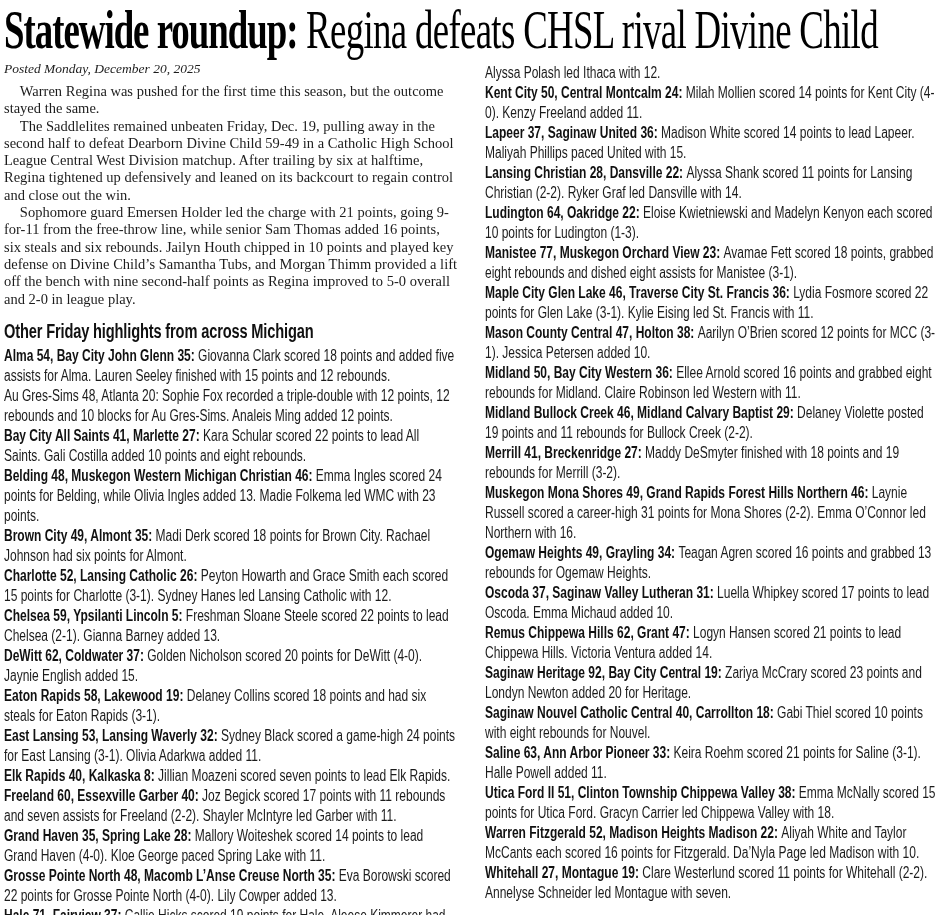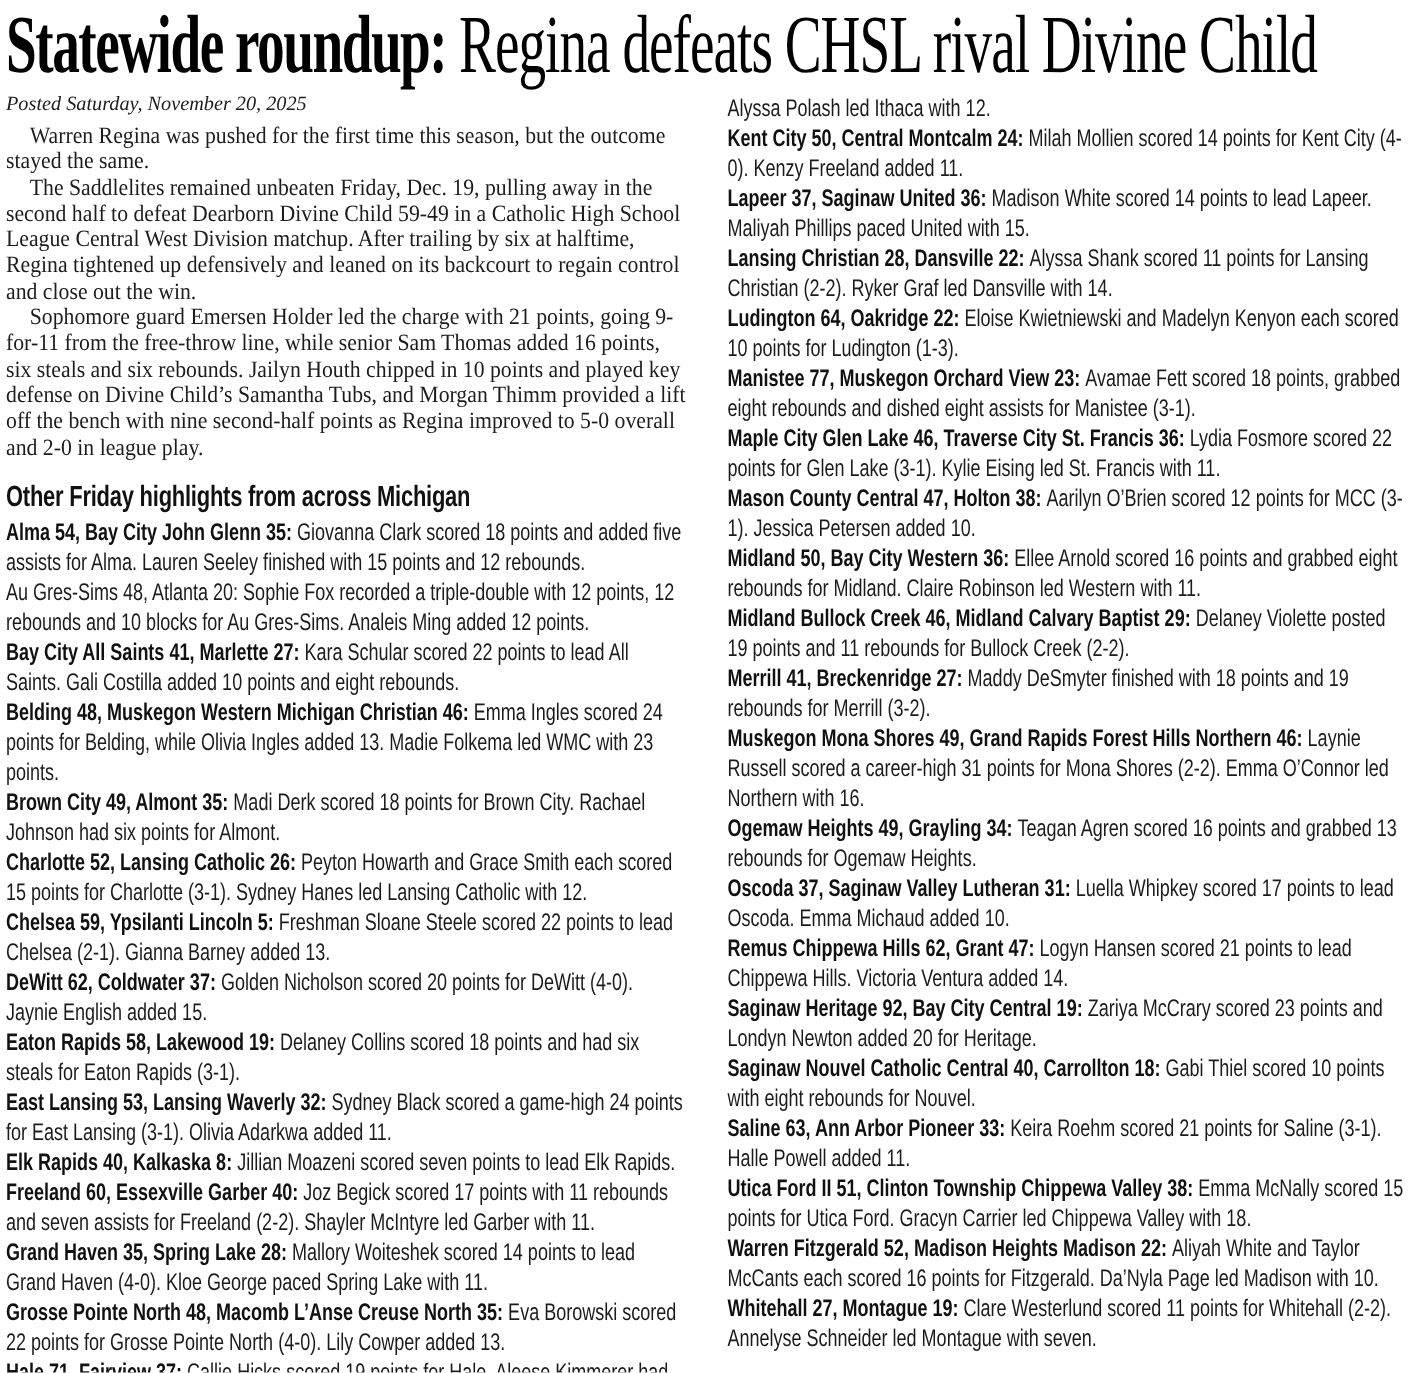--- a/index.html
+++ b/index.html
@@ -36,21 +36,21 @@
   .hl-lead.plain{font-weight:400;color:#1b1b1b;}
 </style>
 </head>
 <body>
 
 <div class="page">
   <h1 class="title"><span class="kicker">Statewide roundup:</span><span> Regina defeats CHSL rival Divine Child</span></h1>
 
   <div class="columns">
     <div class="col">
-      <p class="byline">Posted Saturday, November 20, 2025</p>
+      <p class="byline">Posted Monday, December 20, 2025</p>
       <div class="intro-scale">
         <p class="intro-p">Warren Regina was pushed for the first time this season, but the outcome stayed the same.</p>
         <p class="intro-p">The Saddlelites remained unbeaten Friday, Dec. 19, pulling away in the second half to defeat Dearborn Divine Child 59-49 in a Catholic High School League Central West Division matchup. After trailing by six at halftime, Regina tightened up defensively and leaned on its backcourt to regain control and close out the win.</p>
         <p class="intro-p">Sophomore guard Emersen Holder led the charge with 21 points, going 9-for-11 from the free-throw line, while senior Sam Thomas added 16 points, six steals and six rebounds. Jailyn Houth chipped in 10 points and played key defense on Divine Child’s Samantha Tubs, and Morgan Thimm provided a lift off the bench with nine second-half points as Regina improved to 5-0 overall and 2-0 in league play.</p>
       </div>
       <div class="hl-scale hl-left">
         <h2 class="hl-heading">Other Friday highlights from across Michigan</h2>
         <div id="hl-left">
             <p class="hl-item"><span class="hl-lead">Alma 54, Bay City John Glenn 35: </span><span>Giovanna Clark scored 18 points and added five assists for Alma. Lauren Seeley finished with 15 points and 12 rebounds.</span></p>
             <p class="hl-item"><span class="hl-lead plain">Au Gres-Sims 48, Atlanta 20: </span><span>Sophie Fox recorded a triple-double with 12 points, 12 rebounds and 10 blocks for Au Gres-Sims. Analeis Ming added 12 points.</span></p>

